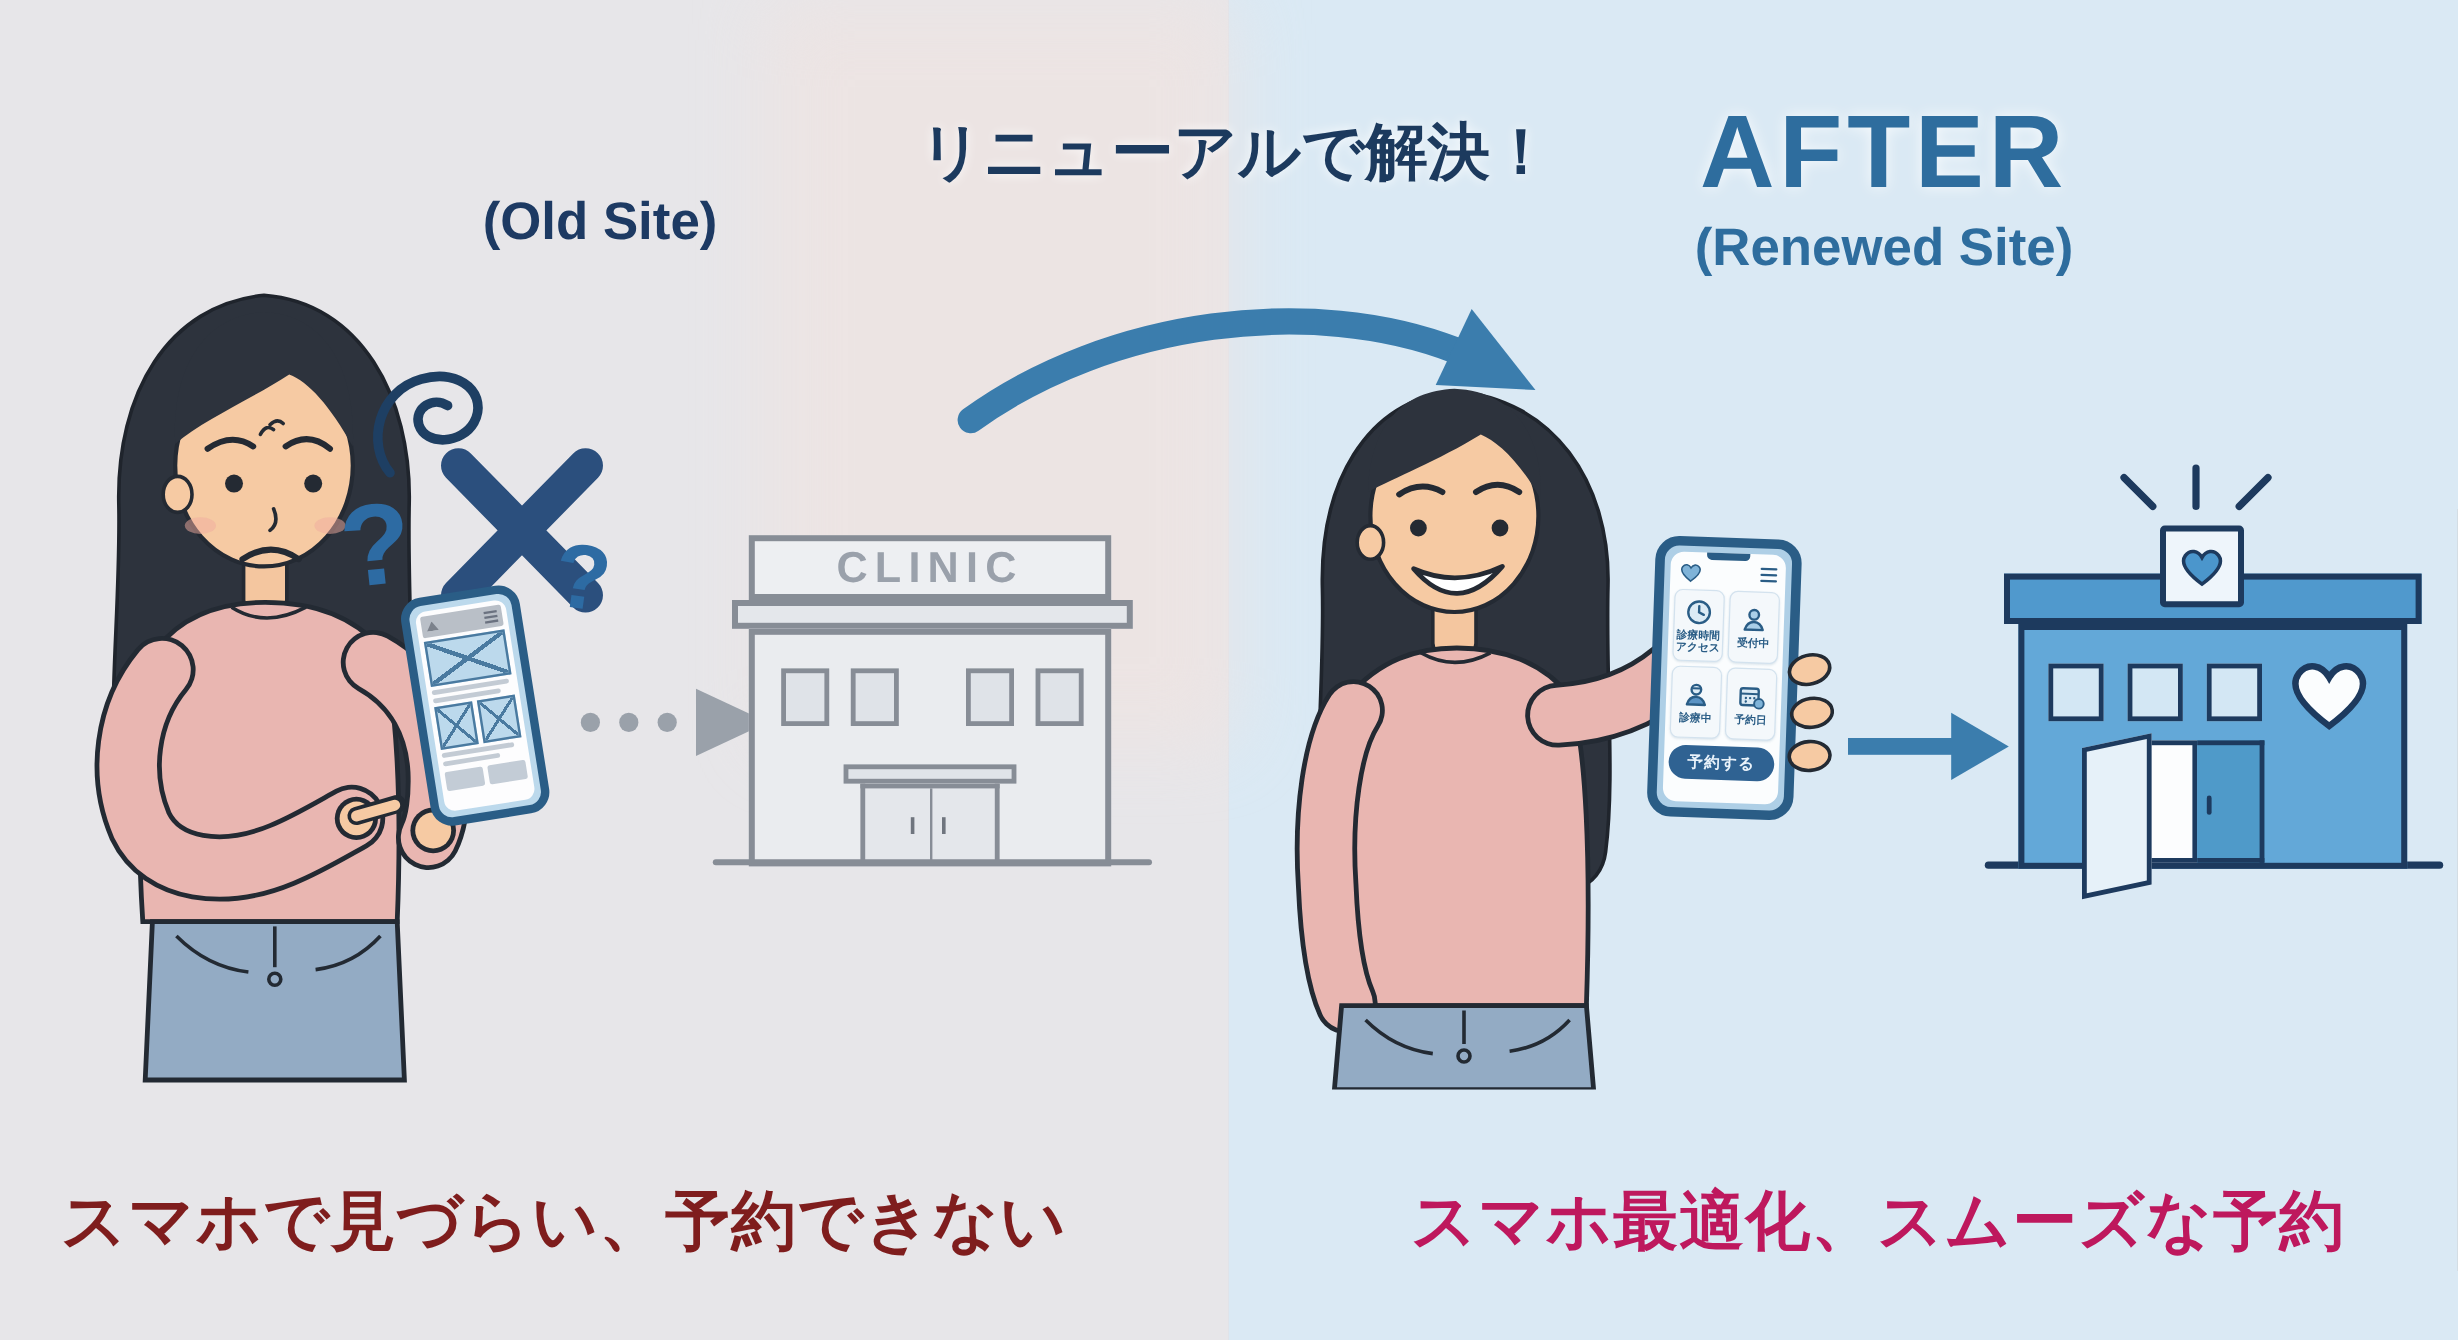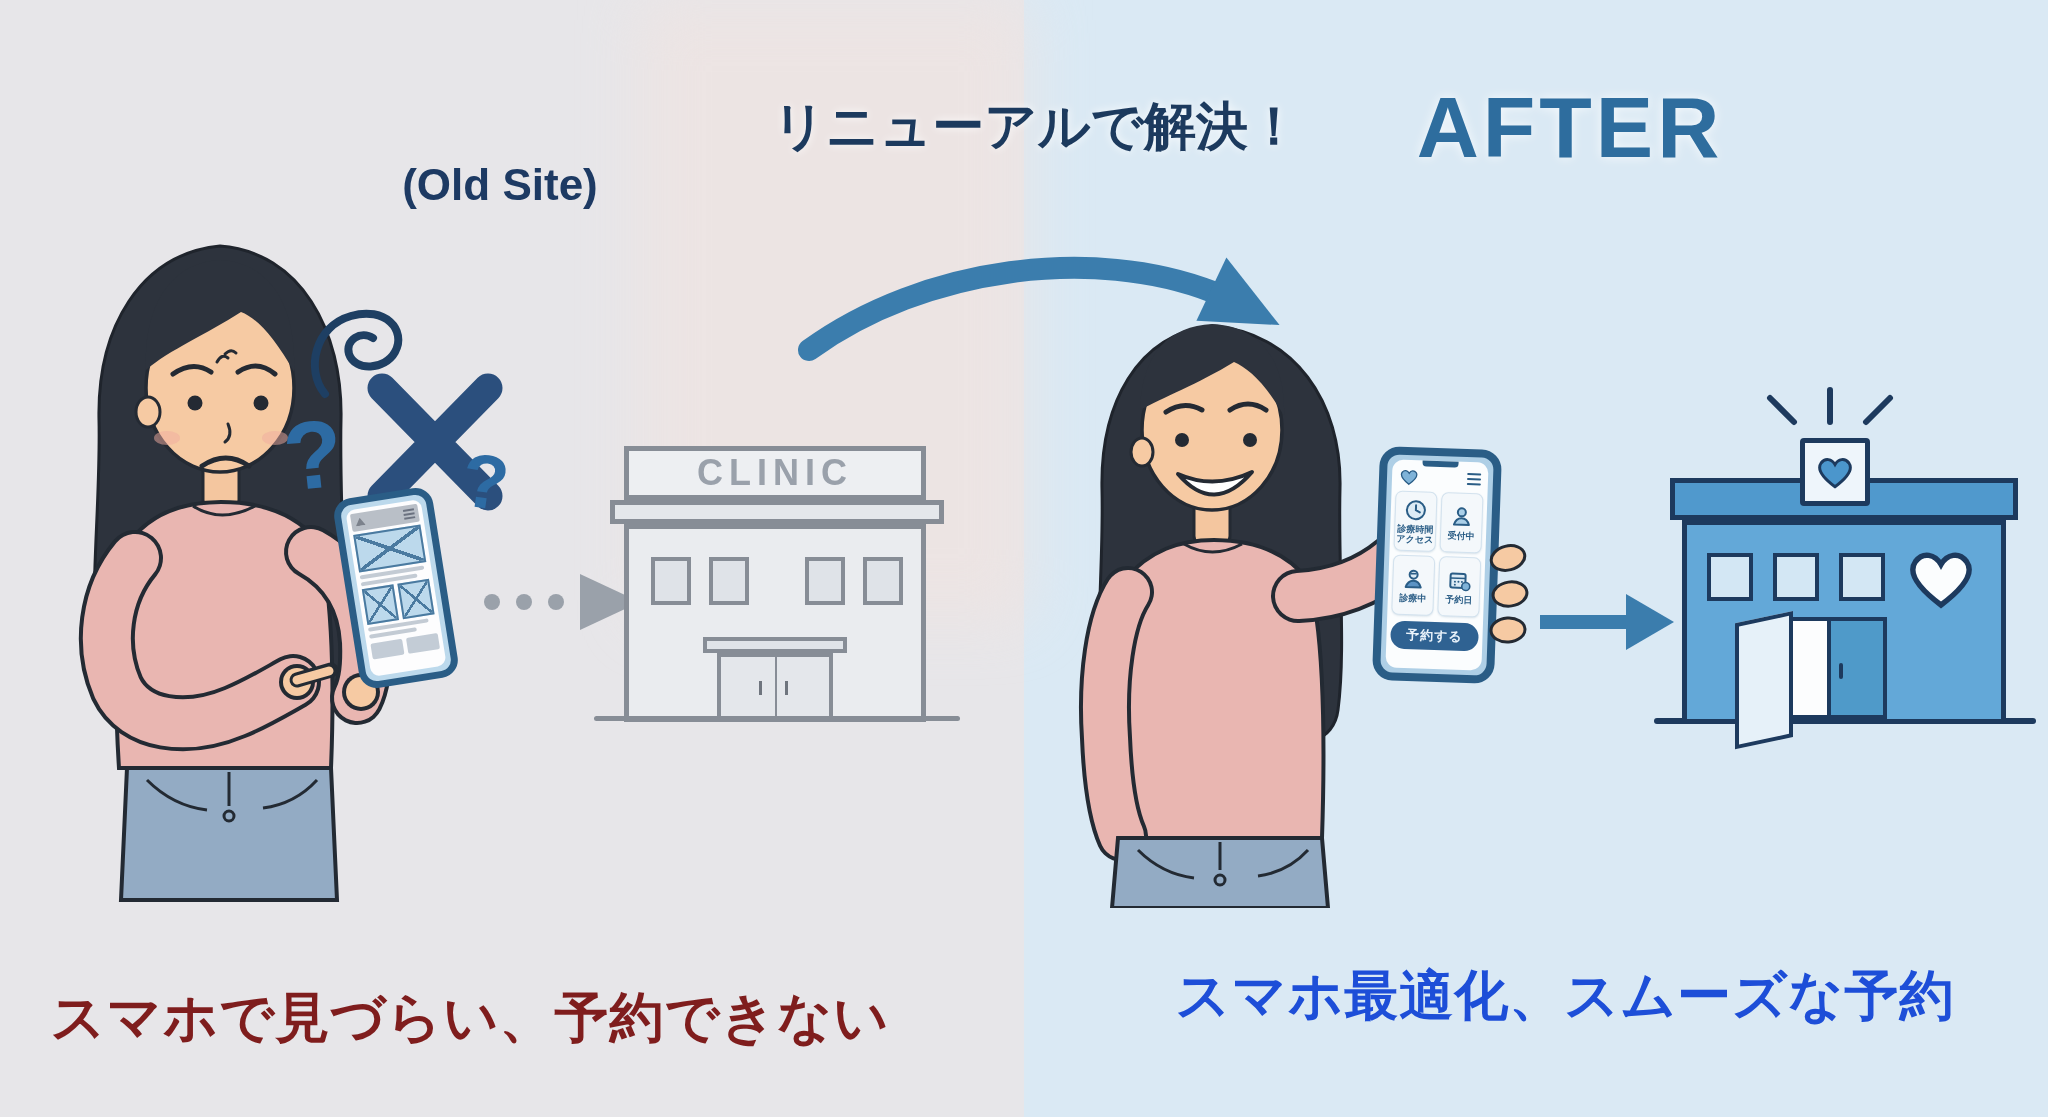--- a/index.html
+++ b/index.html
@@ -6,28 +6,28 @@
   .canvas{position:relative;width:2048px;height:1117px;overflow:hidden;
           font-family:"Liberation Sans","DejaVu Sans",sans-serif;}
   .abs{position:absolute;}
   .bg-left{left:0;top:0;width:1024px;height:1117px;background:#e7e6e9;}
   .bg-right{left:1024px;top:0;width:1024px;height:1117px;background:#dae9f4;}
   .pink-wash{left:640px;top:0;width:390px;height:620px;background:#f1e3df;opacity:.55;filter:blur(30px);}
 
   .before-title{left:230px;top:72px;width:540px;text-align:center;font-size:80px;font-weight:800;
                 color:#1d3a63;letter-spacing:3px;text-shadow:0 0 12px rgba(255,255,255,.9);}
   .before-subtitle{left:230px;top:160px;width:540px;text-align:center;font-size:44px;font-weight:700;color:#1d3a63;}
-  .transition-label{left:760px;top:92px;width:540px;text-align:right;font-size:52px;font-weight:800;
+  .transition-label{left:760px;top:92px;width:540px;text-align:center;font-size:52px;font-weight:800;
                 color:#1c3a5e;text-shadow:0 0 10px rgba(255,255,255,.9);}
   .after-title{left:1320px;top:78px;width:500px;text-align:center;font-size:86px;font-weight:800;
                 color:#2e6d9e;letter-spacing:4px;text-shadow:0 0 12px rgba(255,255,255,.8);}
   .after-subtitle{left:1320px;top:182px;width:500px;text-align:center;font-size:44px;font-weight:700;color:#2e6d9e;}
   .caption{font-size:54px;font-weight:800;text-align:center;letter-spacing:1px;}
   .caption-before{left:30px;top:982px;width:880px;color:#7f1d1d;}
-  .caption-after{left:1100px;top:960px;width:930px;color:#1d4ed8;}
+  .caption-after{left:1100px;top:982px;width:930px;color:#be185d;}
 
   .qmark{font-weight:800;color:#2d6ba3;}
   .q-left{left:284px;top:400px;font-size:96px;transform:rotate(-6deg);}
   .q-right{left:462px;top:438px;font-size:76px;transform:rotate(8deg);}
 
   
   .old-clinic{left:618px;top:446px;width:318px;height:276px;}
   .oc-sign{left:6px;top:0;width:292px;height:44px;border:5px solid #878d96;background:#edeff2;
            text-align:center;line-height:44px;font-size:36px;font-weight:700;color:#9aa1ab;letter-spacing:6px;}
   .oc-awning{left:-8px;top:54px;width:324px;height:14px;border:5px solid #878d96;background:#e4e7eb;}
@@ -101,20 +101,21 @@
 <body>
 
 <div class="canvas">
   <div class="abs bg-left"></div>
   <div class="abs bg-right"></div>
   <div class="abs pink-wash"></div>
 
   <div class="abs before-subtitle">(Old Site)</div>
   <div class="abs transition-label">リニューアルで解決！</div>
   <div class="abs after-title">AFTER</div>
+  <div class="abs after-subtitle">(Renewed Site)</div>
 
   <svg class="abs" style="left:795px;top:228px;" width="520" height="150" viewBox="0 0 520 150">
     <path d="M14,122 C130,38 300,18 418,64" fill="none" stroke="#3b7dad" stroke-width="22" stroke-linecap="round"></path>
     <polygon points="-18,-34 60,2 -16,36" transform="translate(432,68) rotate(27)" fill="#3b7dad"></polygon>
   </svg>
 
   <svg class="abs" style="left:35px;top:240px;" width="380" height="665" viewBox="0 0 380 665">
     <path d="M185,6 C105,14 62,88 64,180 C66,268 52,372 64,436 C70,472 112,478 128,450 C136,476 172,484 186,458 C196,480 236,482 248,452 C262,474 300,468 304,432 C314,368 304,268 306,180 C308,90 265,12 185,6 Z" fill="#2d333d" stroke="#1f242c" stroke-width="3"></path>
     <rect x="168" y="222" width="36" height="48" rx="10" fill="#f4c69f" stroke="#242a33" stroke-width="3"></rect>
     <ellipse cx="185" cy="148" rx="74" ry="84" fill="#f6caa3" stroke="#242a33" stroke-width="3.5"></ellipse>

